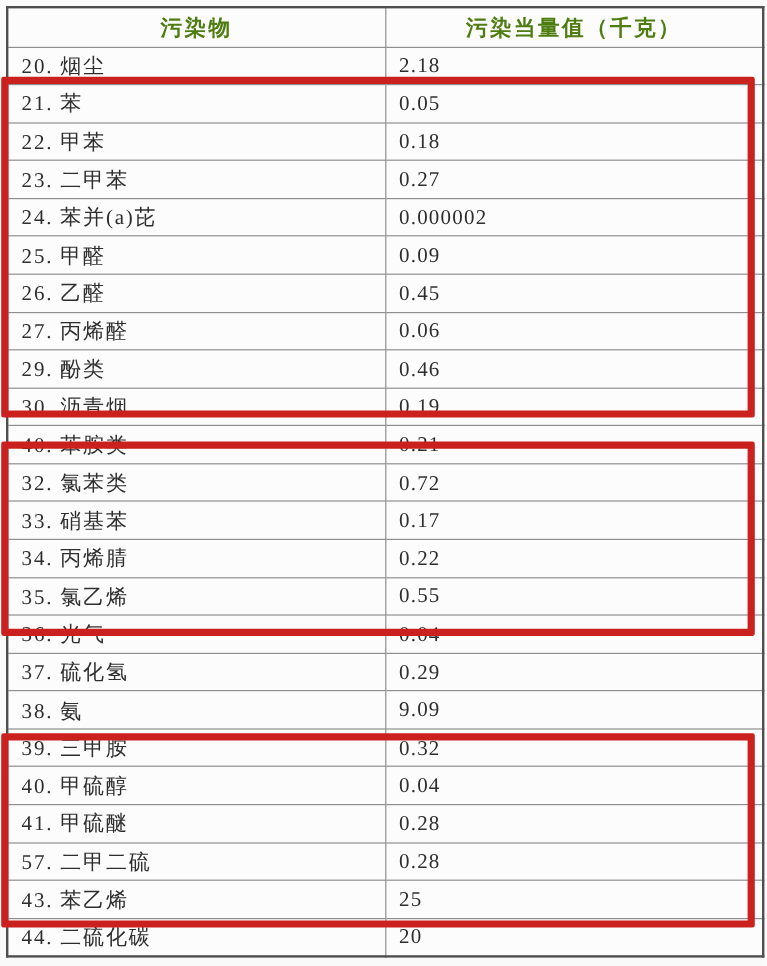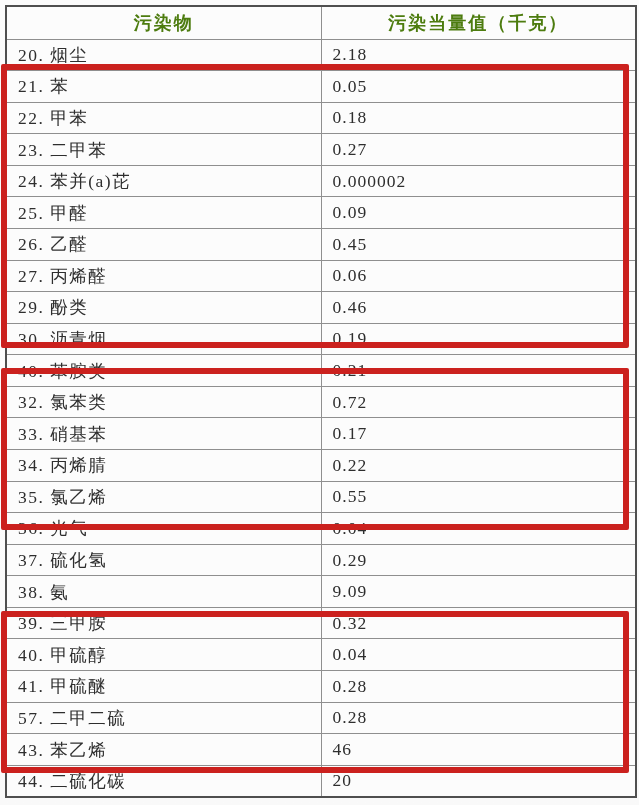--- a/index.html
+++ b/index.html
@@ -179,21 +179,21 @@
         <tr>
           <td class="cell-name">41. 甲硫醚</td>
           <td class="cell-value">0.28</td>
         </tr>
         <tr>
           <td class="cell-name">57. 二甲二硫</td>
           <td class="cell-value">0.28</td>
         </tr>
         <tr>
           <td class="cell-name">43. 苯乙烯</td>
-          <td class="cell-value">46</td>
+          <td class="cell-value">25</td>
         </tr>
         <tr>
           <td class="cell-name">44. 二硫化碳</td>
           <td class="cell-value">20</td>
         </tr>
       </tbody>
   </table>
 </div>
 
 <div class="red-box" style="border-color: rgb(203, 33, 30); top: 64.3906px; height: 283.516px;"></div>

